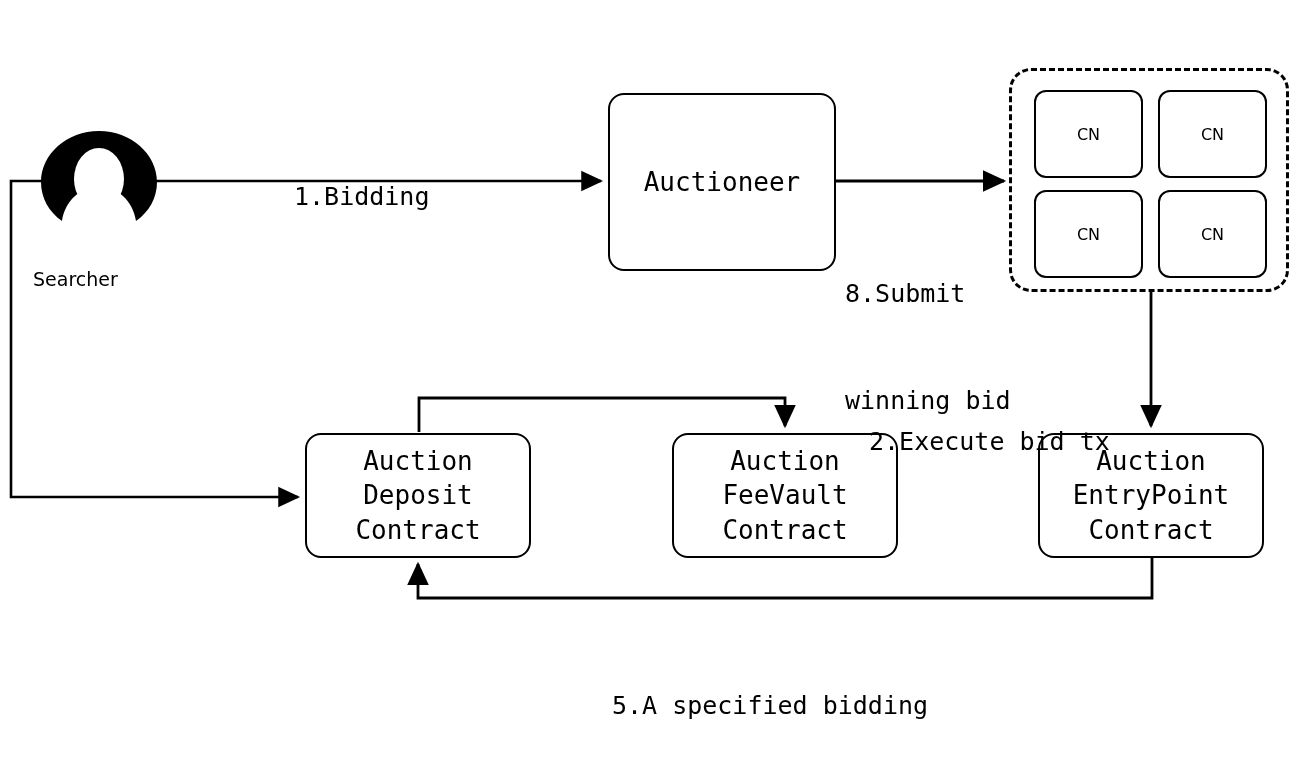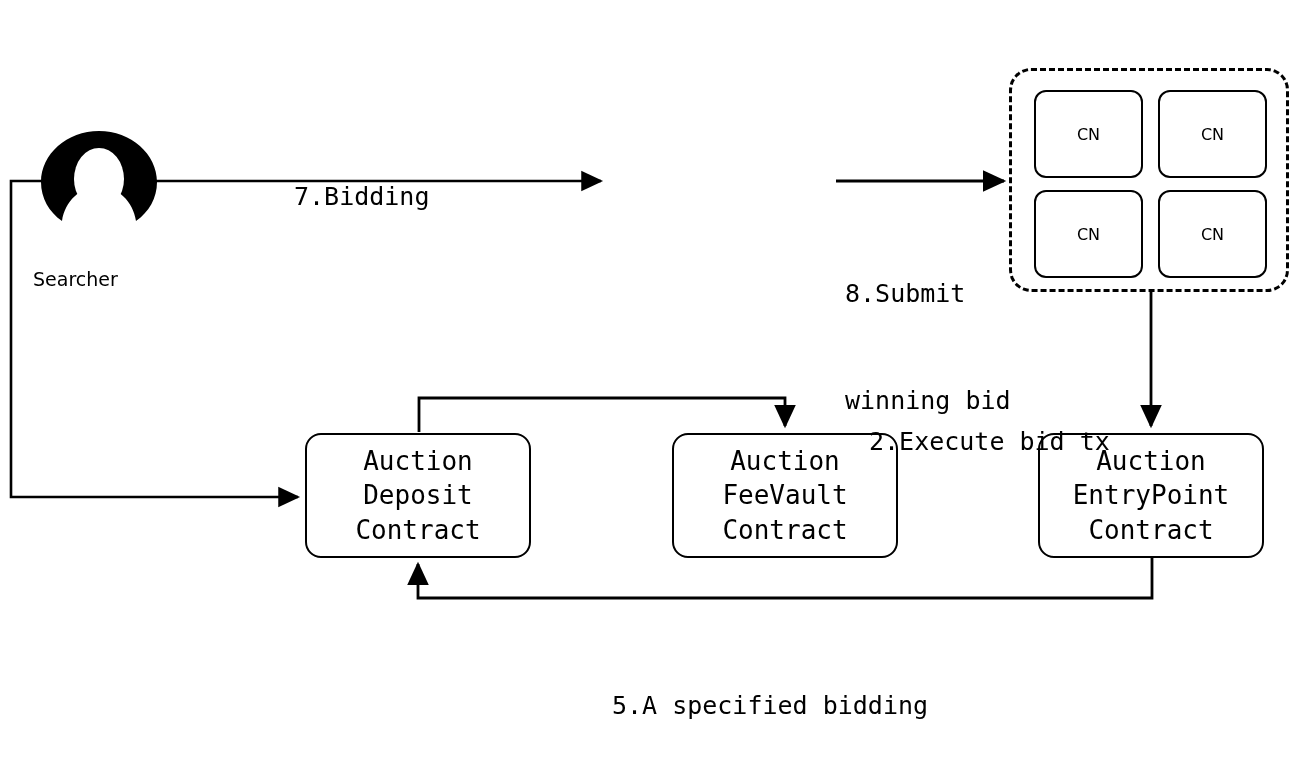--- a/index.html
+++ b/index.html
@@ -118,20 +118,23 @@
     </g>
   </svg>
 
   <svg class="actor-icon" style="left:41px; top:131px;" width="116" height="102" viewBox="0 0 116 102" xmlns="http://www.w3.org/2000/svg">
     <path d="M58,0 C26,0 0,23 0,51 C0,67 8,81 21,90 C24,70 39,56 58,56
              C77,56 92,70 95,90 C108,81 116,67 116,51 C116,23 90,0 58,0 Z" fill="#000000"></path>
     <ellipse cx="58" cy="48" rx="25" ry="31" fill="#ffffff"></ellipse>
   </svg>
   <div class="actor-label" style="left:33px; top:268px;">Searcher</div>
 
+  <div class="node-box" style="left:608px; top:93px; width:228px; height:178px;">
+    <span>Auctioneer</span>
+  </div>
 
   <div class="cn-group" style="left:1009px; top:68px; width:280px; height:224px;">
   </div>
   <div class="cn-box" style="left:1034px; top:90px; width:109px; height:88px;">
     <span>CN</span>
   </div>
   <div class="cn-box" style="left:1158px; top:90px; width:109px; height:88px;">
     <span>CN</span>
   </div>
   <div class="cn-box" style="left:1034px; top:190px; width:109px; height:88px;">
@@ -153,21 +156,21 @@
     <span>Contract</span>
   </div>
 
   <div class="node-box" style="left:1038px; top:433px; width:226px; height:125px;">
     <span>Auction</span>
     <span>EntryPoint</span>
     <span>Contract</span>
   </div>
 
   <div class="edge-label left-align" style="left:294px; top:108px; width:260px;">
-    <div>7.Bidding</div>
+    <div>1.Bidding</div>
   </div>
 
   <div class="edge-label left-align" style="left:845px; top:205px; width:240px;">
     <div>8.Submit</div>
     <div>winning bid</div>
   </div>
 
 
   <div class="edge-label left-align" style="left:869px; top:353px; width:290px;">
     <div>2.Execute bid tx</div>

